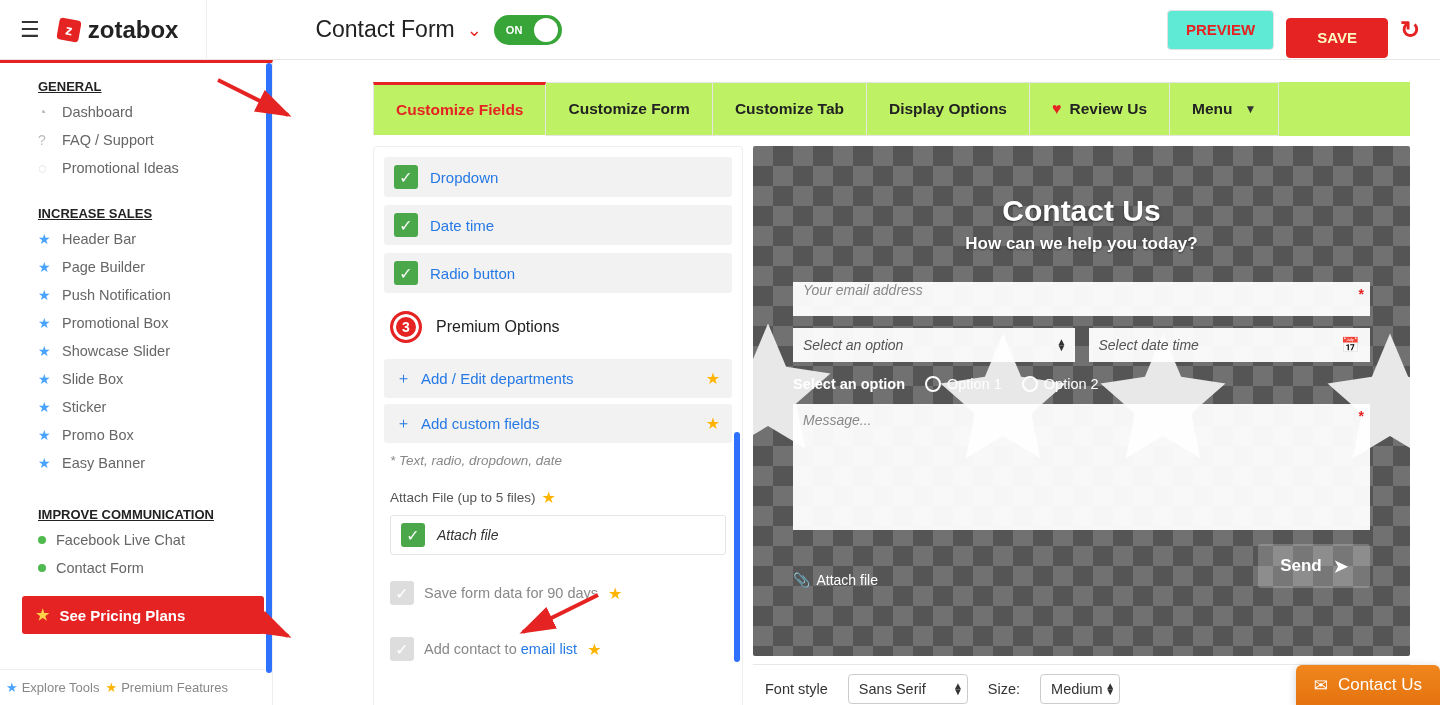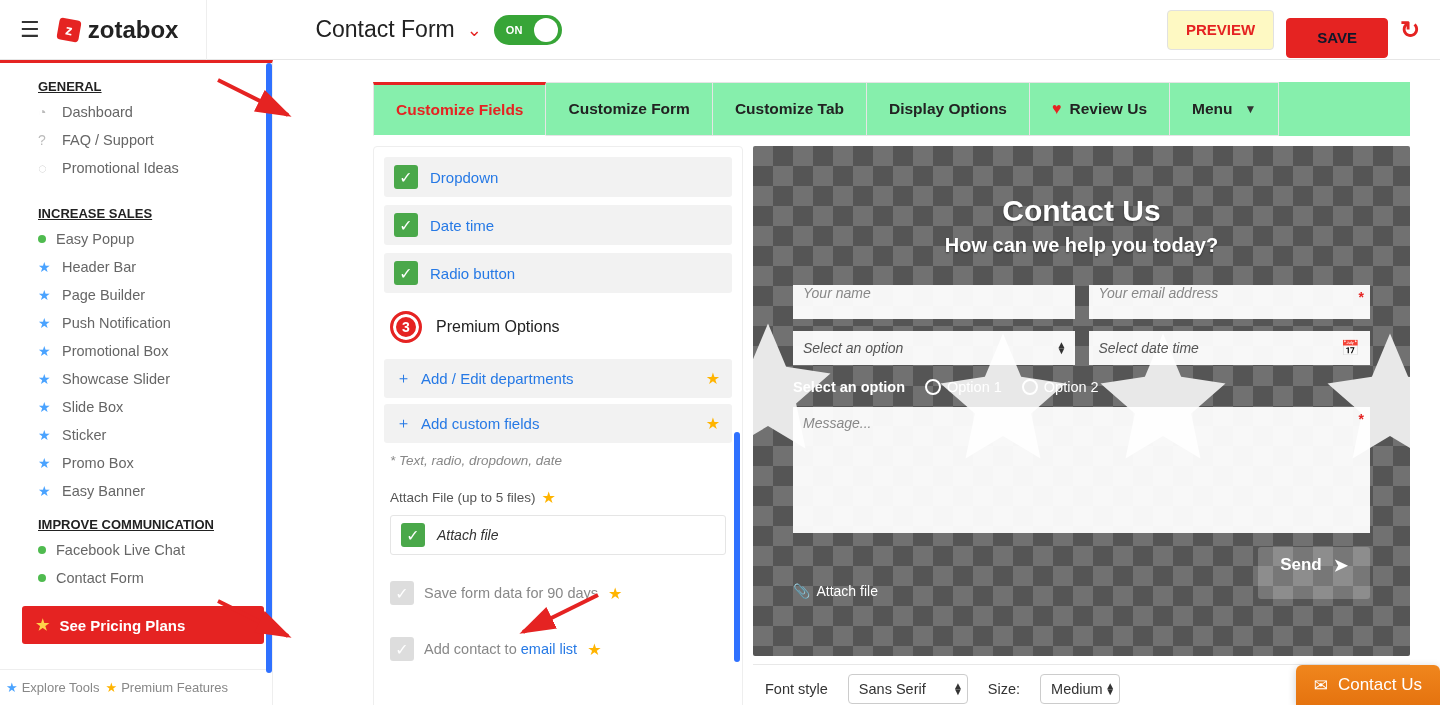--- a/index.html
+++ b/index.html
@@ -11,42 +11,42 @@
 .logo { display: flex; align-items: center; font-size: 24px; font-weight: 700; color: #222; }
 .logo-icon { width: 22px; height: 22px; background: #e52322; margin-right: 8px; display: inline-flex; align-items: center; justify-content: center; color: #fff; font-size: 14px; font-weight: 900; border-radius: 4px; transform: rotate(10deg); }
 .vdiv { width: 1px; height: 60px; background: #eee; margin: 0 90px 0 10px; }
 .title-area { display: flex; align-items: center; gap: 12px; }
 .page-title { font-size: 23px; font-weight: 400; color: #222; }
 .chev-down { color: #e52322; font-size: 18px; }
 .toggle { width: 68px; height: 30px; background: #37a537; border-radius: 15px; position: relative; display: flex; align-items: center; }
 .toggle .knob { width: 24px; height: 24px; background: #fff; border-radius: 50%; position: absolute; right: 4px; top: 3px; }
 .toggle .lbl { color: #fff; font-size: 11px; font-weight: 700; margin-left: 12px; }
 .topbar-right { display: flex; align-items: center; gap: 12px; }
-.btn { height: 40px; padding: 0 18px; border: 1px solid #e1e1e1; background: #fef9c3; font-size: 15px; font-weight: 700; border-radius: 4px; display: flex; align-items: center; cursor: pointer; }
+.btn { height: 40px; padding: 0 18px; border: 1px solid #e1e1e1; background: #5eead4; font-size: 15px; font-weight: 700; border-radius: 4px; display: flex; align-items: center; cursor: pointer; }
 .btn-preview { color: #e52322; }
-.btn-save { background: #e52322; color: #0f172a; border-color: #e52322; padding: 0 30px; margin-top: 16px; }
+.btn-save { background: #e52322; color: #fef9c3; border-color: #e52322; padding: 0 30px; margin-top: 16px; }
 .reload { color: #e52322; font-size: 24px; font-weight: 700; cursor: pointer; }
 
 .layout { display: flex; height: 645px; }
 .sidebar { width: 273px; border-right: 1px solid #eee; border-top: 3px solid #e52322; padding: 12px 0 0 0; position: relative; overflow: hidden; }
 .sidebar-scroll { position: absolute; right: 0; top: 0; bottom: 60px; width: 6px; background: #2f71ff; border-radius: 3px; height: 610px; }
 .sb-heading { font-size: 13px; font-weight: 700; text-decoration: underline; color: #222; padding: 4px 20px 4px 38px; }
 .sb-item { display: flex; align-items: center; gap: 10px; padding: 6px 10px 6px 38px; color: #666; cursor: pointer; font-size: 14.5px; }
 .sb-item .dot-green { width: 8px; height: 8px; background: #4fbb4f; border-radius: 50%; flex-shrink: 0; }
 .sb-item .i-gray { color: #bbb; font-size: 14px; width: 14px; }
 .sb-item .i-blue { color: #4aa3ff; font-size: 14px; width: 14px; }
 .pricing-btn { margin: 14px 8px 10px 22px; background: #e52322; color: #fff; font-weight: 700; font-size: 15px; height: 38px; border-radius: 3px; display: flex; align-items: center; gap: 10px; padding: 0 14px; cursor: pointer; }
 .pricing-btn .star { color: #ffd24a; }
 .sb-footer { position: absolute; bottom: 0; left: 0; right: 0; height: 36px; border-top: 1px solid #eee; display: flex; align-items: center; gap: 6px; padding: 0 6px; background: #fff; }
 .sb-footer a { display: flex; align-items: center; gap: 4px; font-size: 13px; color: #888; }
 .sb-footer .star1 { color: #4aa3ff; }
 .sb-footer .star2 { color: #ffb400; }
 
 .main { flex: 1; padding: 22px 30px 0 100px; position: relative; }
-.tabs { display: flex; background: #86efac; margin-bottom: 10px; }
+.tabs { display: flex; background: #bef264; margin-bottom: 10px; }
 .tab { padding: 16px 22px; border: 1px solid #e5e5e5; border-left: none; font-size: 15.5px; font-weight: 700; color: #222; cursor: pointer; display: flex; align-items: center; gap: 8px; }
 .tab:first-child { border-left: 1px solid #e5e5e5; }
 .tab.active { color: #e52322; border-top: 3px solid #e52322; border-bottom-color: #fff; }
 .tab .heart { color: #e52322; font-size: 16px; }
 .tab .carrot { color: #333; font-size: 12px; margin-left: 4px; }
 
 .content { display: flex; gap: 10px; }
 .left-panel { width: 370px; border: 1px solid #eee; border-radius: 4px; padding: 10px 0; position: relative; }
 .left-scroll { position: absolute; right: 2px; top: 285px; width: 6px; height: 230px; background: #2f71ff; border-radius: 3px; }
 .field-row { display: flex; align-items: center; gap: 12px; margin: 0 10px 8px 10px; height: 40px; border-radius: 3px; padding: 0 10px; }
@@ -72,35 +72,35 @@
 
 .right-preview { flex: 1; position: relative; }
 .preview-bg { height: 510px; background: linear-gradient(0deg, rgba(0,0,0,0.2), rgba(0,0,0,0.2)), repeating-conic-gradient(#6a6a6a 0% 25%, #8d8d8d 0% 50%); background-size: 40px 40px; border-radius: 2px; padding: 48px 40px 20px 40px; color: #fff; position: relative; overflow: hidden; }
 .star-bg { position: absolute; width: 150px; height: 150px; color: #fff; opacity: 1; fill: #eee; }
 .star-bg svg { width: 100%; height: 100%; }
 .star-bg.s0 { left: -60px; top: 165px; }
 .star-bg.s1 { left: 175px; top: 175px; }
 .star-bg.s2 { left: 335px; top: 175px; }
 .star-bg.s3 { right: -55px; top: 175px; }
 .cu-title { text-align: center; font-size: 30px; font-weight: 700; text-shadow: 0 1px 2px rgba(0,0,0,0.5); }
-.cu-sub { text-align: center; font-size: 20px; margin-top: 6px; margin-bottom: 28px; font-weight: 600; text-shadow: 0 1px 2px rgba(0,0,0,0.5); }
+.cu-sub { text-align: center; font-size: 17px; margin-top: 6px; margin-bottom: 28px; font-weight: 600; text-shadow: 0 1px 2px rgba(0,0,0,0.5); }
 .form-grid { display: flex; flex-direction: column; gap: 12px; position: relative; z-index: 2; }
 .row2 { display: flex; gap: 14px; }
 .finput { flex: 1; height: 34px; background: rgba(255,255,255,0.95); border: none; padding: 0 10px; font-style: italic; color: #888; font-size: 14px; position: relative; }
 .finput.req::after { content: '*'; position: absolute; right: 6px; top: 4px; color: #e52322; font-style: normal; font-weight: 700; }
 .fselect { flex: 1; height: 34px; background: rgba(255,255,255,0.95); border: none; padding: 0 10px; font-style: italic; color: #555; font-size: 14px; display: flex; align-items: center; justify-content: space-between; position: relative; }
 .arrowsel { font-style: normal; color: #333; font-size: 10px; line-height: 6px; letter-spacing: -2px; }
 .cal { font-style: normal; color: #666; font-size: 15px; }
 .radio-row { display: flex; align-items: center; gap: 20px; font-size: 14.5px; color: #fff; margin-top: 2px; }
 .radio-row .ropt { display: flex; align-items: center; gap: 6px; }
 .radio-row .rcir { width: 16px; height: 16px; border: 2px solid #fff; border-radius: 50%; }
 .ftextarea { height: 126px; background: rgba(255,255,255,0.95); border: none; padding: 8px 10px; font-style: italic; color: #888; font-size: 14px; resize: none; position: relative; }
 .ftextarea .reqast { position: absolute; right: 6px; top: 4px; color: #e52322; font-style: normal; font-weight: 700; }
 .attach-line { display: flex; align-items: center; gap: 6px; font-size: 14px; margin-top: 8px; }
-.send-btn { align-self: flex-end; background: rgba(255,255,255,0.2); color: #fff; height: 52px; padding: 8px 22px; font-size: 17px; font-weight: 700; border: none; border-radius: 3px; display: flex; align-items: flex-start; gap: 12px; margin-top: 2px; }
+.send-btn { align-self: flex-end; background: rgba(255,255,255,0.2); color: #fff; height: 44px; padding: 8px 22px; font-size: 17px; font-weight: 700; border: none; border-radius: 3px; display: flex; align-items: center; gap: 12px; margin-top: 2px; }
 
 .bottom-tools { height: 48px; border-top: 1px solid #e8e8e8; margin-top: 8px; display: flex; align-items: center; gap: 20px; padding: 0 12px; font-size: 14.5px; }
 .bottom-tools .sel { height: 30px; border: 1px solid #ccc; border-radius: 4px; padding: 0 22px 0 10px; display: flex; align-items: center; position: relative; background: #fff; }
 .bottom-tools .sel .arrowsel { position: absolute; right: 6px; }
 .autoc { color: #4aa84a; font-weight: 600; display: flex; align-items: center; gap: 6px; }
 .autoc .chkb { width: 18px; height: 18px; border: 1px solid #ddd; border-radius: 3px; display: inline-block; }
 
 .contact-fab { position: absolute; right: 0; bottom: 0; background: #ec7b14; background: linear-gradient(#f0861d, #e5730f); color: #fff; height: 40px; border-top-left-radius: 6px; border-top-right-radius: 6px; padding: 0 18px; display: flex; align-items: center; gap: 10px; font-size: 17px; font-weight: 500; box-shadow: 0 2px 8px rgba(0,0,0,0.2); }
 
 .arrow-annot { position: absolute; z-index: 50; }
@@ -149,24 +149,20 @@
         <span class="i-gray">?</span>
         <span>FAQ / Support</span>
       </div>
     <div class="sb-item">
         <span class="i-gray">◌</span>
         <span>Promotional Ideas</span>
       </div>
 
     <div class="sb-heading" style="margin-top:20px">INCREASE SALES</div>
     <div class="sb-item">
-        <span class="dot-green"></span>
-        <span>Easy Popup</span>
-      </div>
-    <div class="sb-item">
         <span class="i-blue">★</span>
         <span>Header Bar</span>
       </div>
     <div class="sb-item">
         <span class="i-blue">★</span>
         <span>Page Builder</span>
       </div>
     <div class="sb-item">
         <span class="i-blue">★</span>
         <span>Push Notification</span>
@@ -189,21 +185,21 @@
       </div>
     <div class="sb-item">
         <span class="i-blue">★</span>
         <span>Promo Box</span>
       </div>
     <div class="sb-item">
         <span class="i-blue">★</span>
         <span>Easy Banner</span>
       </div>
 
-    <div class="sb-heading" style="margin-top:8px">IMPROVE COMMUNICATION</div>
+    <div class="sb-heading" style="margin-top:26px">IMPROVE COMMUNICATION</div>
     <div class="sb-item">
         <span class="dot-green"></span>
         <span>Facebook Live Chat</span>
       </div>
     <div class="sb-item">
         <span class="dot-green"></span>
         <span>Contact Form</span>
       </div>
 
     <div class="pricing-btn">
@@ -322,21 +318,20 @@
               </svg></div>
           <div class="star-bg s3"><svg viewBox="0 0 24 24">
                 <path fill="#e8e8e8" d="M12 2l2.9 6.9L22 10l-5.5 4.8L18 22l-6-3.6L6 22l1.5-7.2L2 10l7.1-1.1z"></path>
               </svg></div>
 
           <div class="cu-title">Contact Us</div>
           <div class="cu-sub">How can we help you today?</div>
 
           <div class="form-grid">
             <div class="row2">
-              <div class="finput"><span>Your name</span></div>
               <div class="finput req"><span>Your email address</span></div>
             </div>
             <div class="row2">
               <div class="fselect">
                   <span>Select an option</span>
                   <span class="arrowsel">▲<br>▼</span>
                 </div>
               <div class="fselect">
                   <span>Select date time</span>
                   <span class="cal">📅</span>

